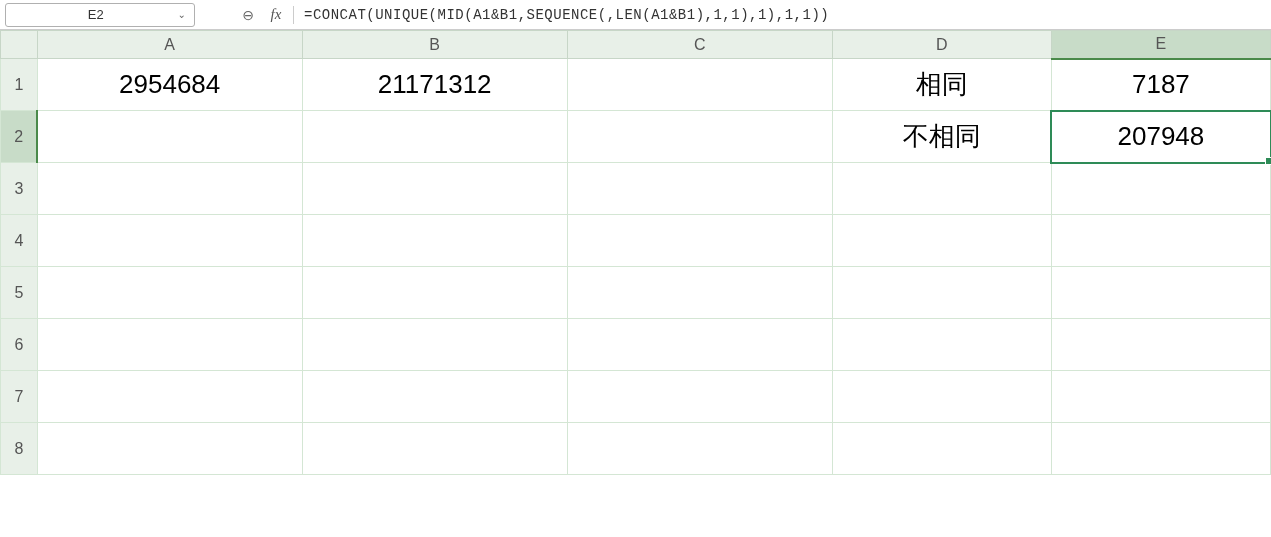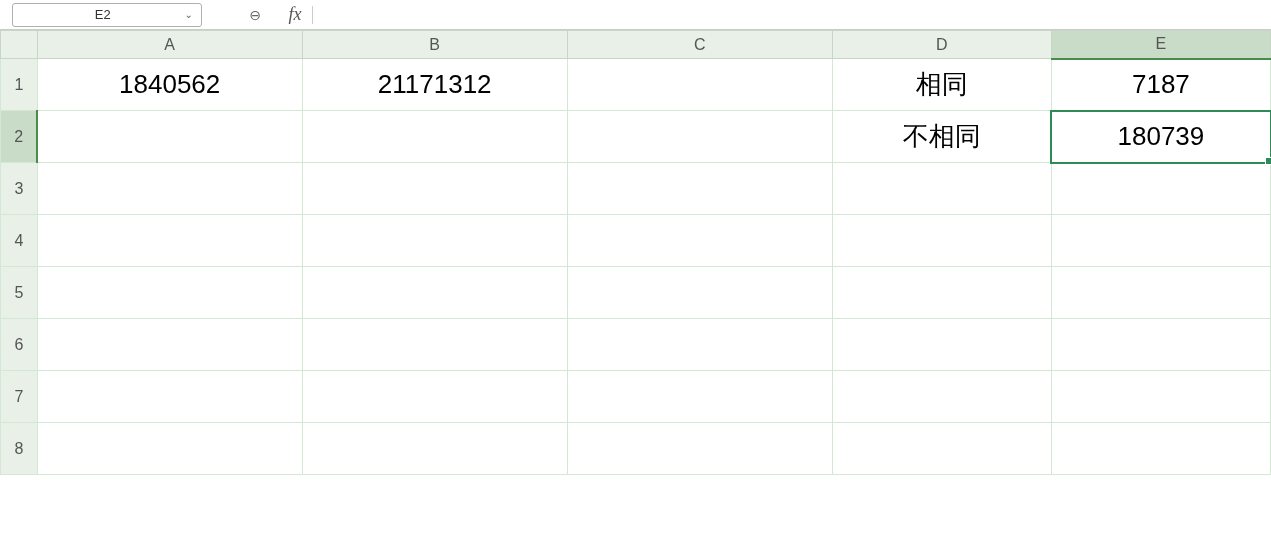--- a/index.html
+++ b/index.html
@@ -9,21 +9,21 @@
     background: #ffffff;
     color: #333;
     user-select: none;
   }
   .formula-bar {
     display: flex;
     align-items: center;
     height: 30px;
     border-bottom: 1px solid #ccc;
     background: #fff;
-    padding: 2px 12px;
+    padding: 2px 5px;
     gap: 6px;
   }
   .name-box {
     width: 190px;
     height: 24px;
     border: 1px solid #b0b0b0;
     border-radius: 3px;
     display: flex;
     align-items: center;
     padding: 0 8px;
@@ -43,25 +43,24 @@
   .fb-icon {
     width: 22px;
     text-align: center;
     color: #666;
     font-size: 14px;
     cursor: pointer;
   }
   .fx-label {
     font-style: italic;
     font-family: "Times New Roman", serif;
-    font-size: 18px;
+    font-size: 15px;
     color: #555;
     width: 22px;
     text-align: center;
-    margin-left: 12px;
   }
   .fb-divider {
     width: 1px;
     height: 18px;
     background: #ccc;
   }
   .formula-input {
     flex: 1;
     font-family: "Consolas", "Courier New", monospace;
     font-size: 14px;
@@ -156,48 +155,49 @@
 
 <div class="formula-bar">
   <div class="name-box">
     <span class="name-box-text">E2</span>
     <span class="name-box-chevron">⌄</span>
   </div>
   <div style="width:30px"></div>
   <span class="fb-icon">⊖</span>
   <span class="fx-label">fx</span>
   <span class="fb-divider"></span>
+  <div class="formula-input">=CONCAT(UNIQUE(MID(A1&amp;B1,SEQUENCE(,LEN(A1&amp;B1),1,1),1),1,1))</div>
 </div>
 
 <div class="sheet">
   <table class="grid">
     <tbody>
         <tr class="col-headers">
       <th class="corner"></th>
       <th class="col-A">A</th>
       <th class="col-B">B</th>
       <th class="col-C">C</th>
       <th class="col-D">D</th>
       <th class="col-E sel-col">E</th>
     </tr>
     <tr>
       <th class="row-header">1</th>
-      <td class="cell bordered">1840562</td>
+      <td class="cell bordered">2954684</td>
       <td class="cell bordered">21171312</td>
       <td class="cell"></td>
       <td class="cell bordered">相同</td>
       <td class="cell bordered">7187</td>
     </tr>
     <tr>
       <th class="row-header sel-row">2</th>
       <td class="cell"></td>
       <td class="cell"></td>
       <td class="cell"></td>
       <td class="cell bordered">不相同</td>
-      <td class="cell bordered active-cell">180739</td>
+      <td class="cell bordered active-cell">207948</td>
     </tr>
     <tr>
       <th class="row-header">3</th>
       <td class="cell"></td>
       <td class="cell"></td>
       <td class="cell"></td>
       <td class="cell"></td>
       <td class="cell"></td>
     </tr>
     <tr>

